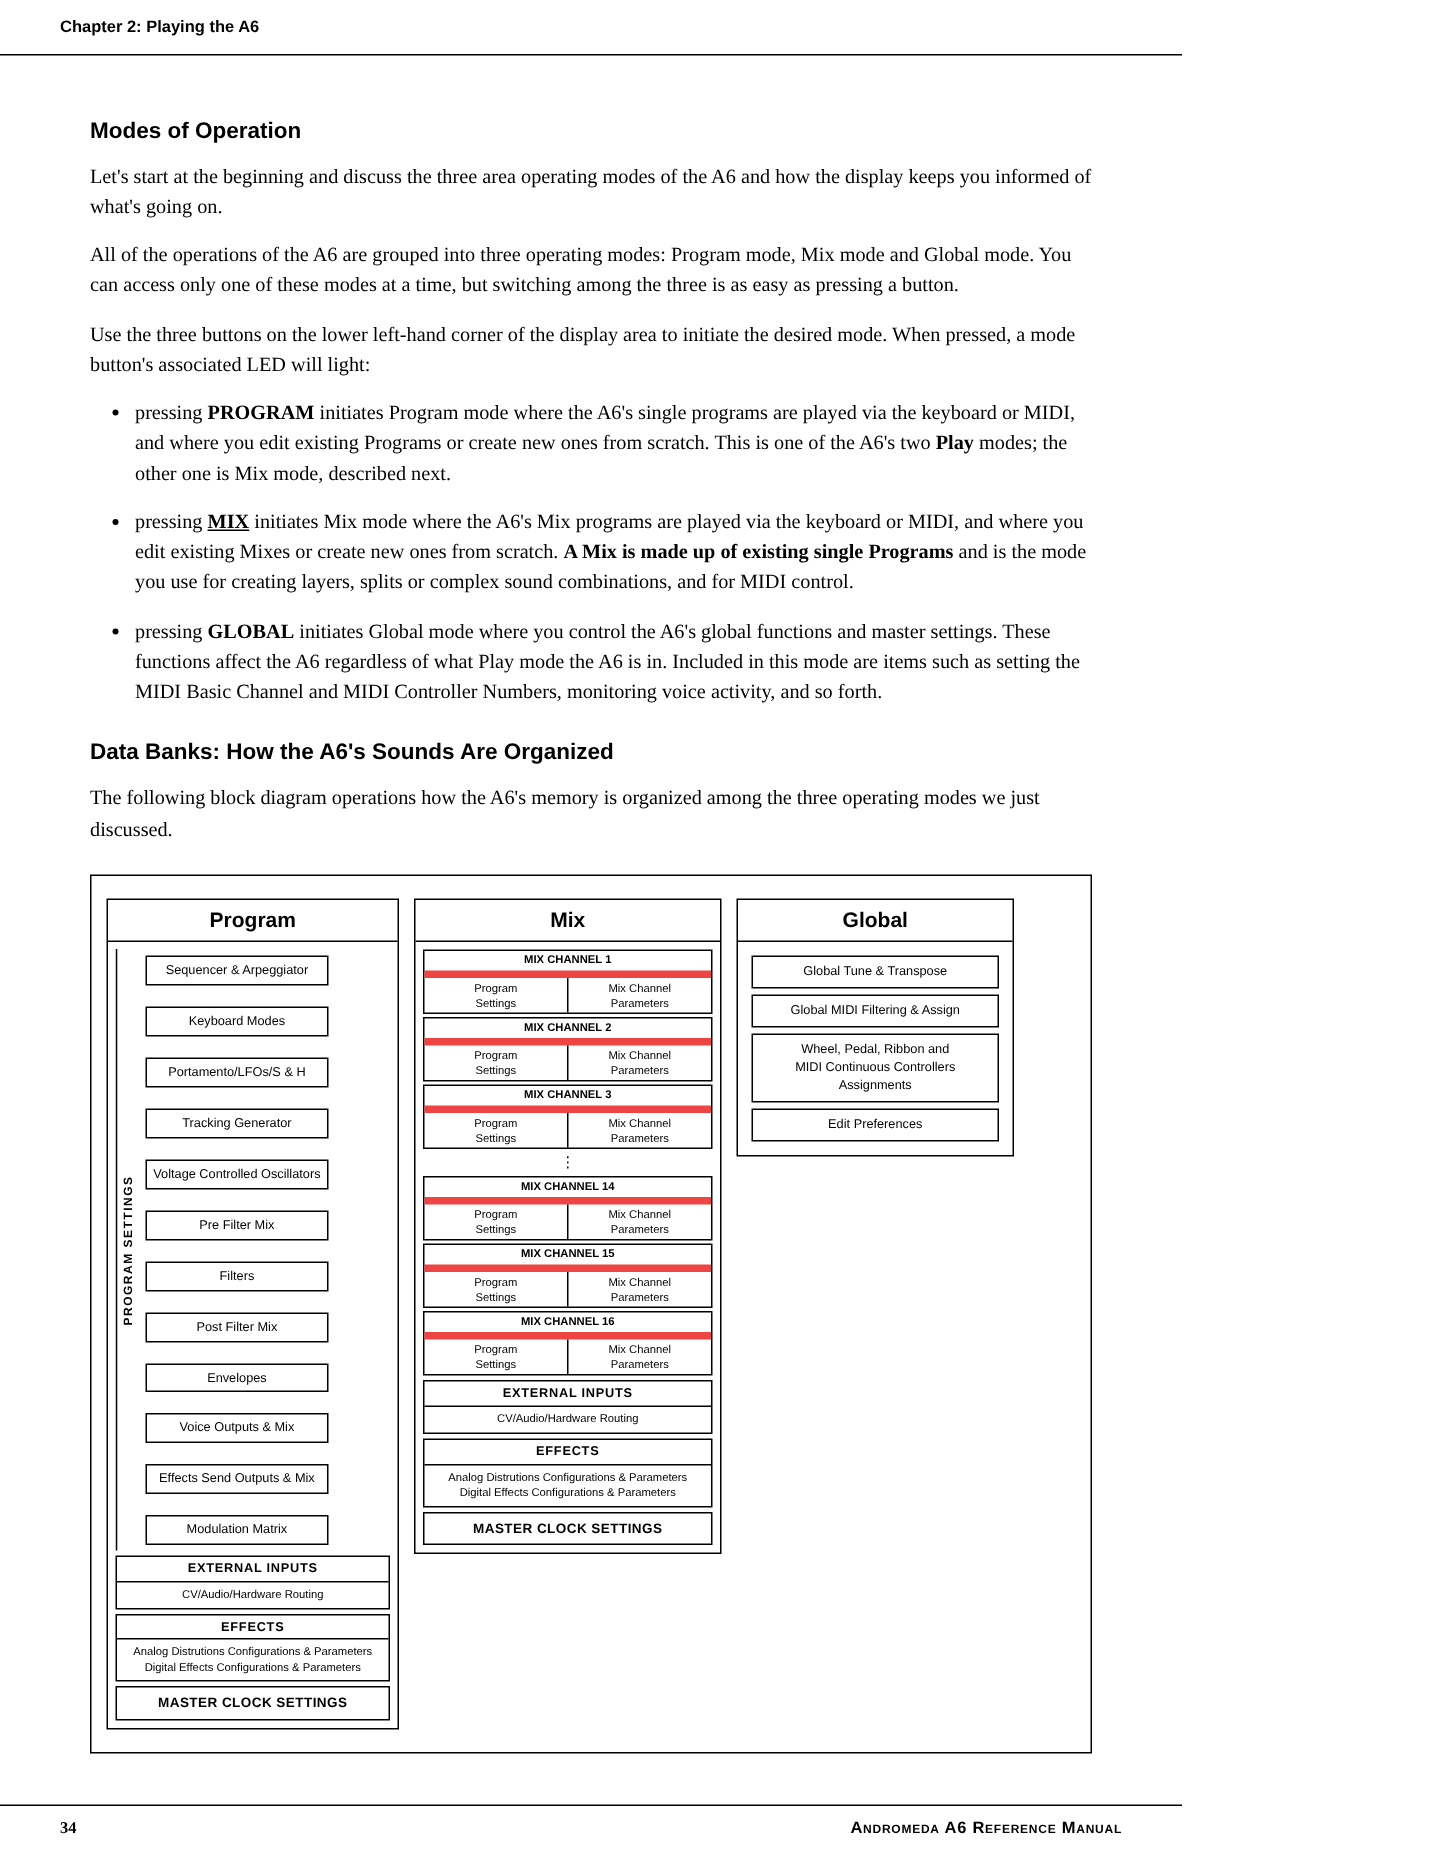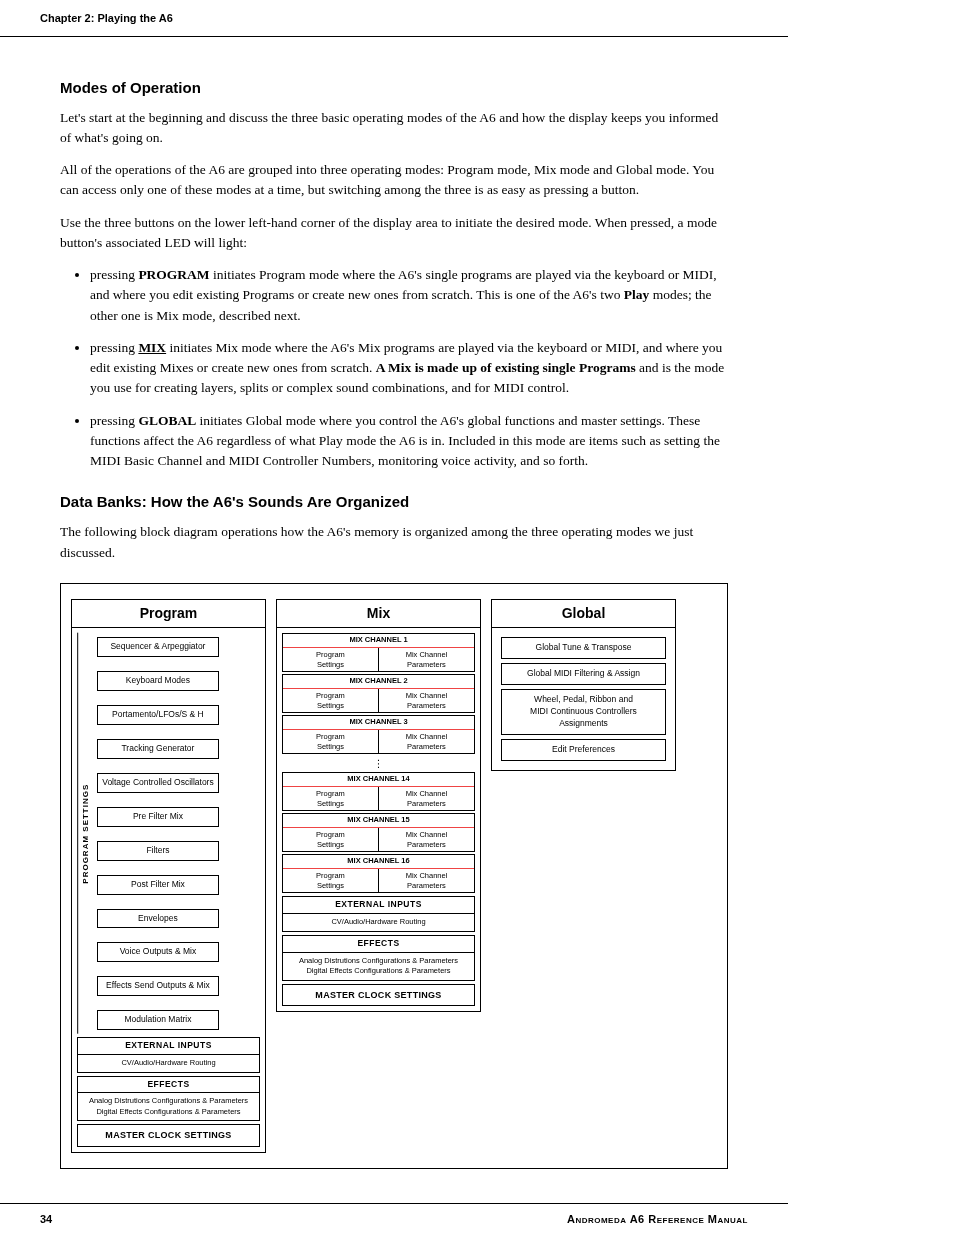--- a/index.html
+++ b/index.html
@@ -152,21 +152,21 @@
     
     .mix-channel-block {
       border: 1px solid #000;
       margin-bottom: 2px;
     }
     .mix-channel-header {
       font-family: Arial, Helvetica, sans-serif;
       font-size: 7.5px;
       font-weight: bold;
       text-align: center;
-      border-bottom: 1px solid #ef4444;
+      border-bottom: 5px solid #ef4444;
       padding: 1px 2px;
     }
     .mix-channel-row {
       display: flex;
     }
     .mix-channel-cell {
       flex: 1;
       text-align: center;
       font-family: Arial, Helvetica, sans-serif;
       font-size: 7.5px;
@@ -196,21 +196,21 @@
       bottom: 0;
       left: 0;
       right: 0;
       border-top: 1.5px solid #000;
       padding: 8px 40px;
       display: flex;
       justify-content: space-between;
       align-items: center;
     }
     .footer-page-num {
-      font-family: Liberation Sans, sans-serif;
+      font-family: Liberation Serif, serif;
       font-size: 11px;
       font-weight: bold;
     }
     .footer-title {
       font-family: Arial, Helvetica, sans-serif;
       font-size: 11px;
       font-variant: small-caps;
       font-weight: bold;
       letter-spacing: 0.5px;
     }
@@ -227,21 +227,21 @@
 
   <div class="page-header">
     <span>Chapter 2: Playing the A6</span>
   </div>
 
   <div class="content">
 
     <div>
       <div class="section-heading">Modes of Operation</div>
 
-      <p class="body-text">Let's start at the beginning and discuss the three basic operating modes of the A6 and how the display keeps you informed of what's going on.</p>
+      <p class="body-text">Let's start at the beginning and discuss the three area operating modes of the A6 and how the display keeps you informed of what's going on.</p>
       <p class="body-text">All of the operations of the A6 are grouped into three operating modes: Program mode, Mix mode and Global mode. You can access only one of these modes at a time, but switching among the three is as easy as pressing a button.</p>
       <p class="body-text">Use the three buttons on the lower left-hand corner of the display area to initiate the desired mode. When pressed, a mode button's associated LED will light:</p>
 
       <ul class="bullet-list">
         <li>
           <span>pressing <span class="bold">PROGRAM</span> initiates Program mode where the A6's single programs are played via the keyboard or MIDI, and where you edit existing Programs or create new ones from scratch. This is one of the A6's two <span class="bold">Play</span> modes; the other one is Mix mode, described next.</span>
         </li>
         <li>
           <span>pressing <span class="bold underline">MIX</span> initiates Mix mode where the A6's Mix programs are played via the keyboard or MIDI, and where you edit existing Mixes or create new ones from scratch. <span class="bold">A Mix is made up of existing single Programs</span> and is the mode you use for creating layers, splits or complex sound combinations, and for MIDI control.</span>
         </li>

